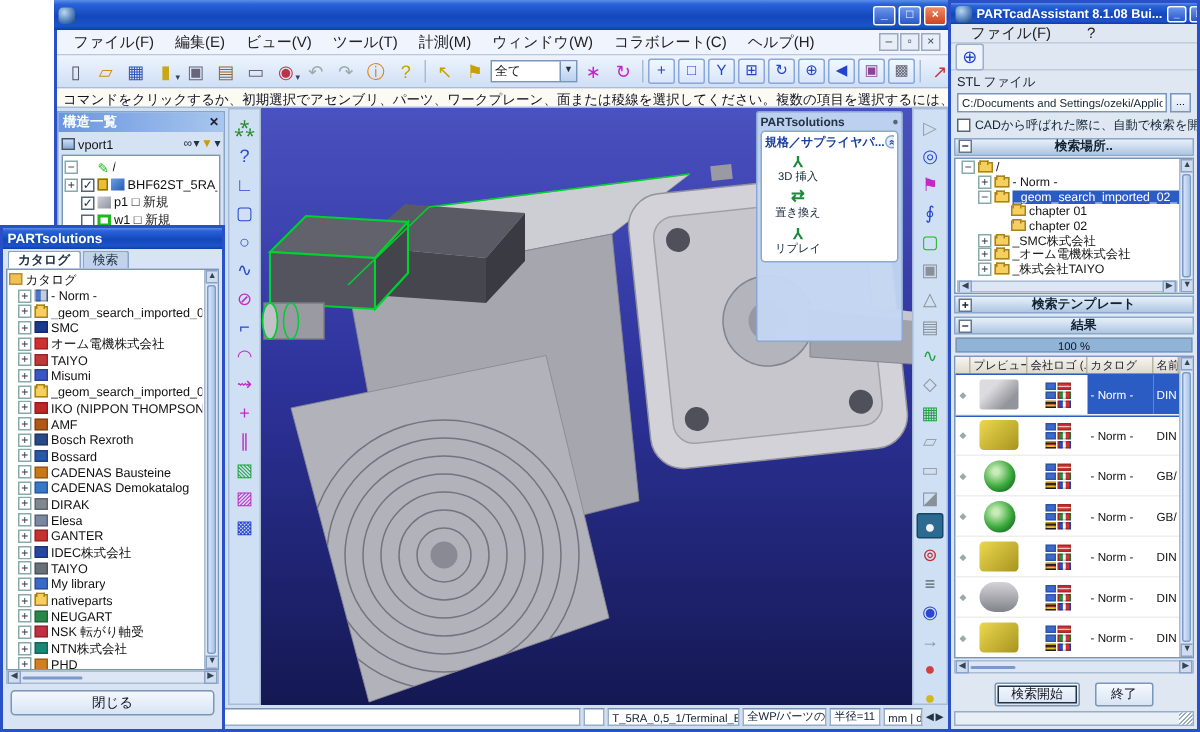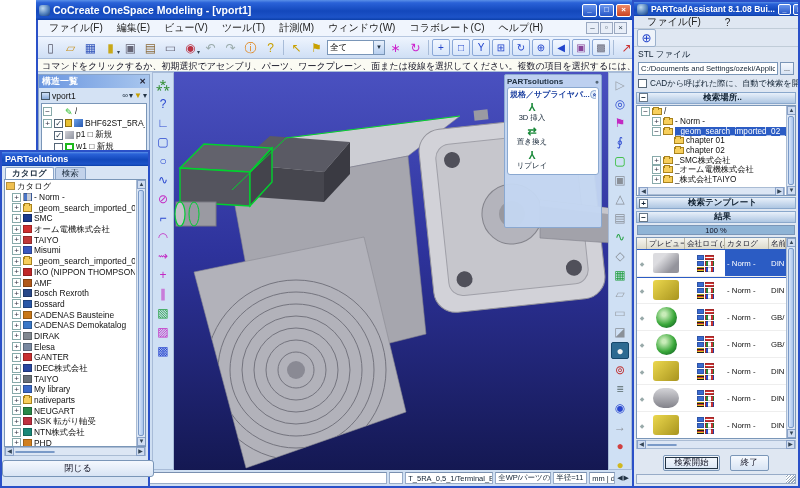--- a/index.html
+++ b/index.html
@@ -112,21 +112,21 @@
 .crow{display:flex;align-items:center;gap:2px;height:10.7px;font-size:8.4px;white-space:nowrap;overflow:hidden}
 .chip{width:9px;height:8px;background:var(--c,#888);border:1px solid rgba(0,0,0,.25);flex:0 0 auto;position:relative}
 .k-folder .chip{background:#f7cf5c;border-color:#a8821c}
 .k-folder .chip::before{content:"";position:absolute;left:0;top:-2px;width:4px;height:2px;background:#f7cf5c;border:1px solid #a8821c;border-bottom:0}
 .k-norm .chip{background:linear-gradient(90deg,#4a76c8 45%,#c8cdd8 45%)}
 .crow .lbl{overflow:hidden}
 .vsb{position:absolute;right:0;top:0;width:9px;height:100%;background:#dce6f4;border-left:1px solid #aabcd4;display:flex;flex-direction:column}
 .hsb{height:9px;background:#dce6f4;border:1px solid #aabcd4;margin:0 2px;display:flex;align-items:center}
 .sbar{font-size:6px;color:#345;text-align:center;background:#cfdcf0;border:1px solid #8aa2c8;width:9px;height:9px;line-height:7px;flex:0 0 auto}
 .sbthumb{background:linear-gradient(90deg,#d8e6fa,#a8c4ec);border:1px solid #7a9ac8;border-radius:2px;flex:1;margin:1px}
-#cat-close{display:block;margin:4px auto 0;width:152px;height:17px;font-size:9px;background:linear-gradient(#f4f8fe,#d8e4f4);
+#cat-close{display:block;margin:4px auto 0;width:136px;height:17px;font-size:9px;background:linear-gradient(#f4f8fe,#d8e4f4);
   border:1px solid #7a96b8;border-radius:3px;color:#112;font-family:inherit}
 
 
 #asst{left:632px;top:0;width:168px;height:488px;background:#dfe7f2;border:2px solid #2a50c8;z-index:5;display:flex;flex-direction:column}
 #asst-title{height:15px;font-size:8.5px}
 #asst .xp-btn{width:13px;height:11px;font-size:7px;line-height:9px}
 #asst-menu{height:13px;display:flex;gap:10px;align-items:center;padding:0 6px;font-size:9px;color:#455;border-bottom:1px solid #c0ccd8}
 #asst-tools{height:18px;display:flex;align-items:center;padding:0 3px;border-bottom:1px solid #c0ccd8}
 #asst-tools .tbi{border:1px solid #9ab0cc;background:#eef3fa}
 .alabel{font-size:8.5px;color:#123;padding:2px 4px 0}
@@ -182,21 +182,20 @@
 </style>
 </head>
 <body>
 
 <div id="screen">
 
   <div class="abs" id="main-win"></div>
 
   <div class="abs xp-title" id="mw-title">
     <span class="app-ico"></span>
-    <span>CoCreate OneSpace Modeling - [vport1]</span>
     <span class="xp-btns">
       <span class="xp-btn">_</span>
       <span class="xp-btn">□</span>
       <span class="xp-btn close">×</span>
     </span>
   </div>
 
   <div class="abs" id="mw-menu">
 
   <span class="menu-item">ファイル(F)</span>

